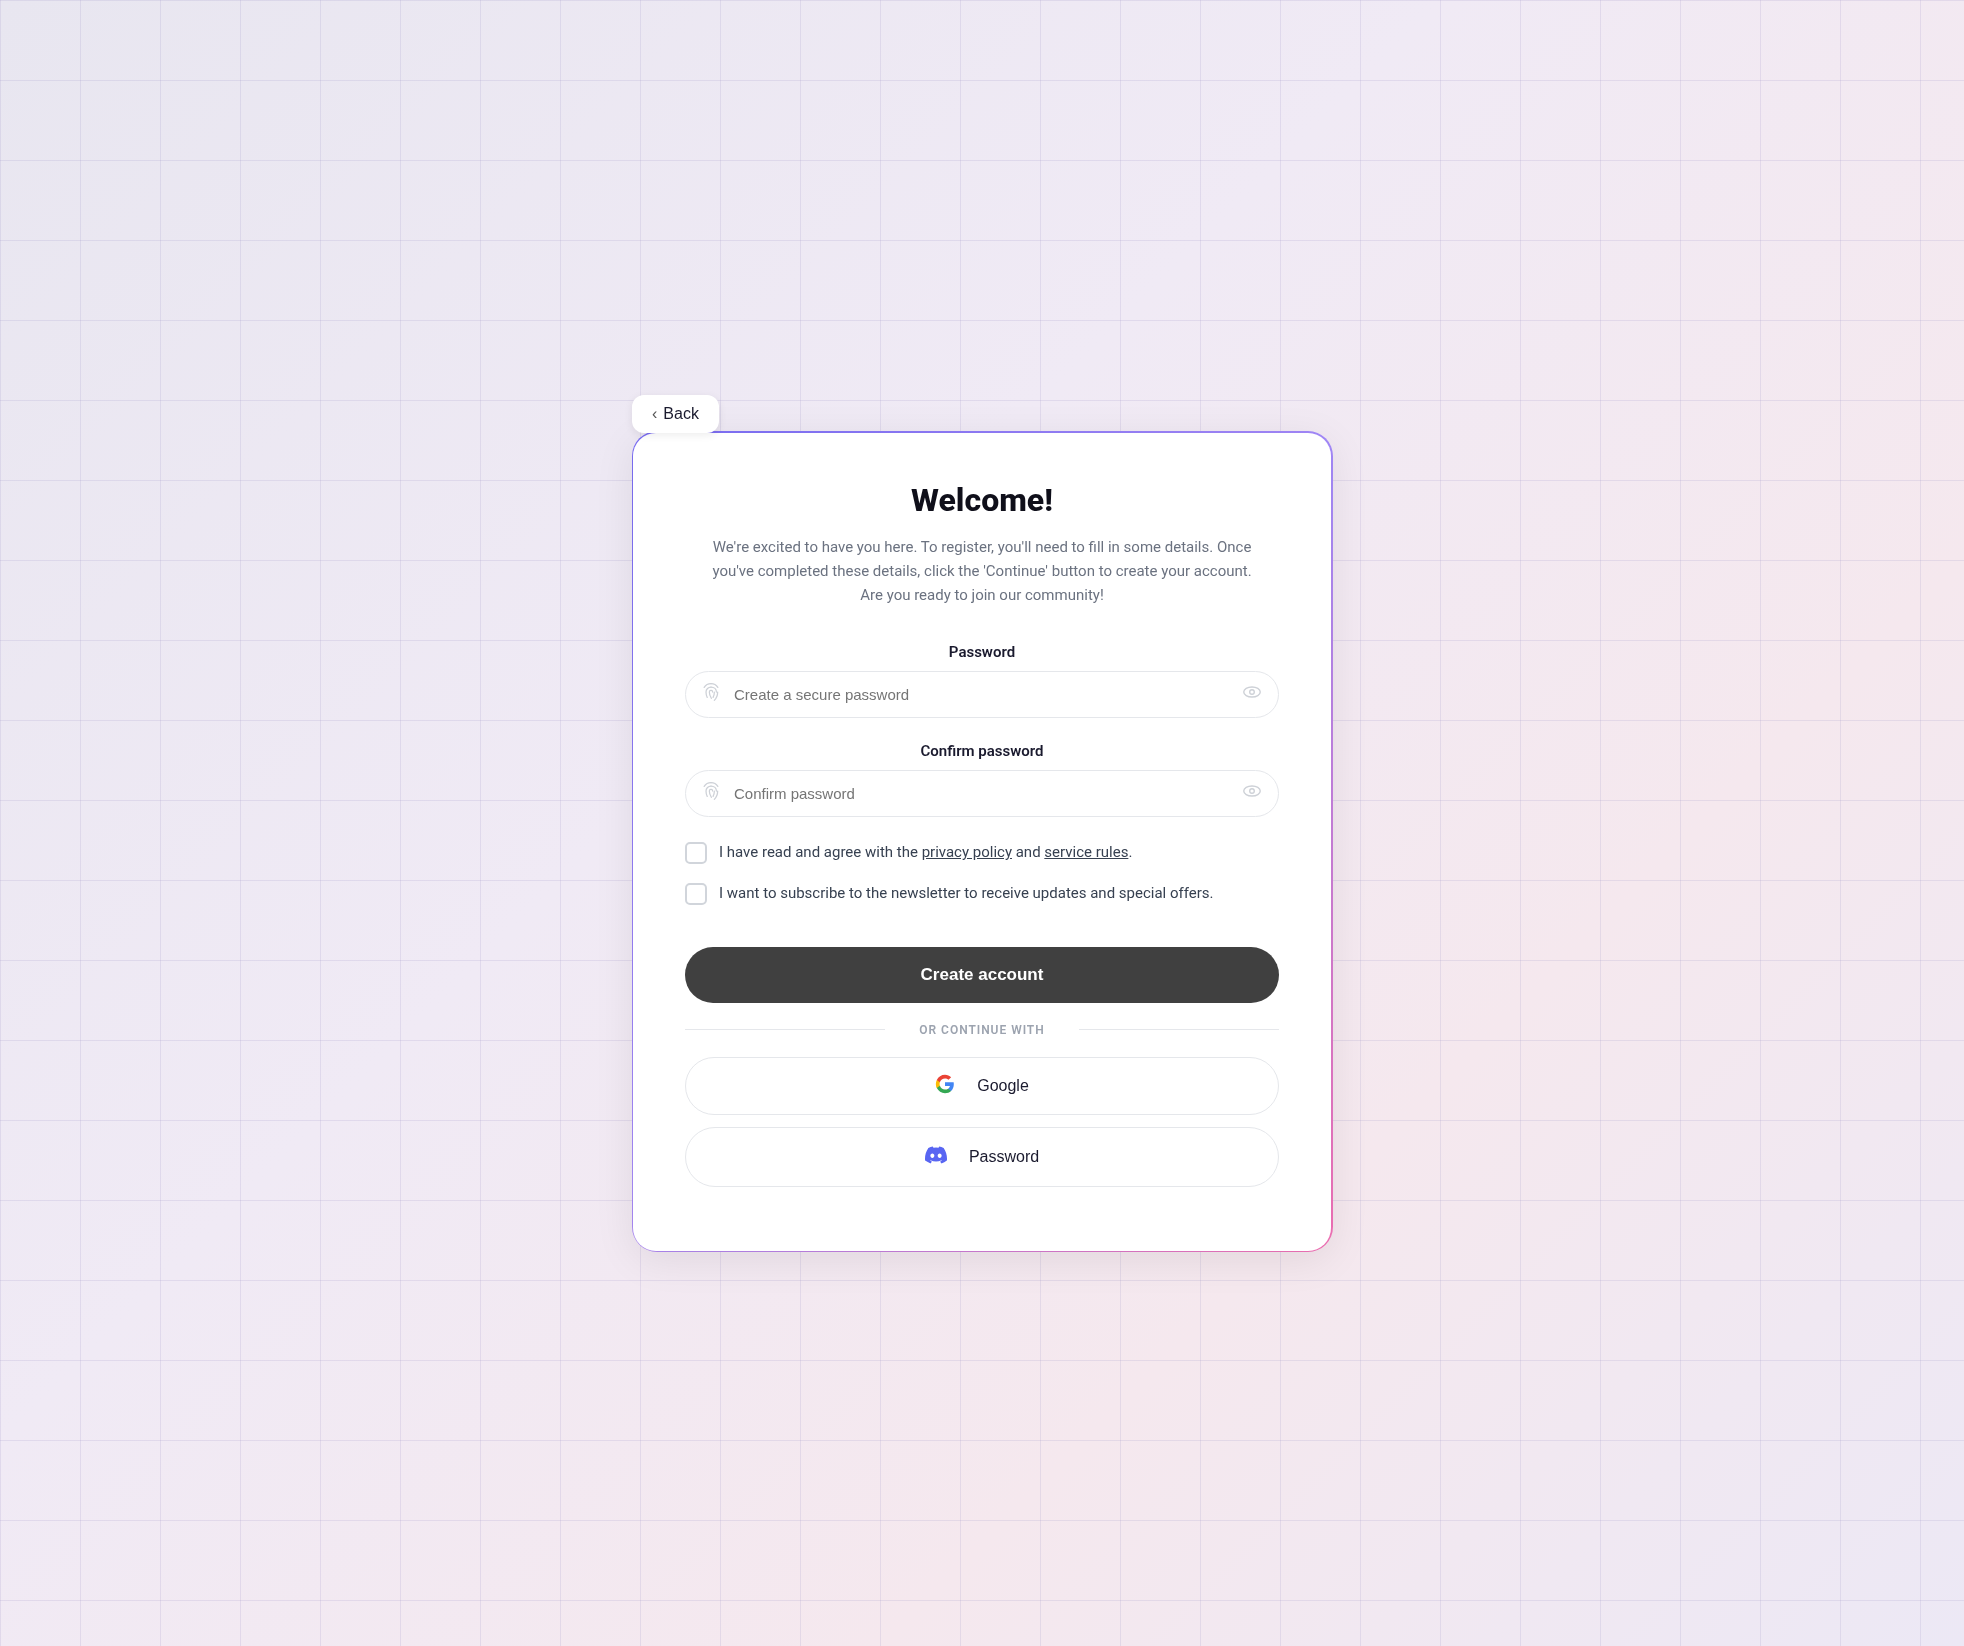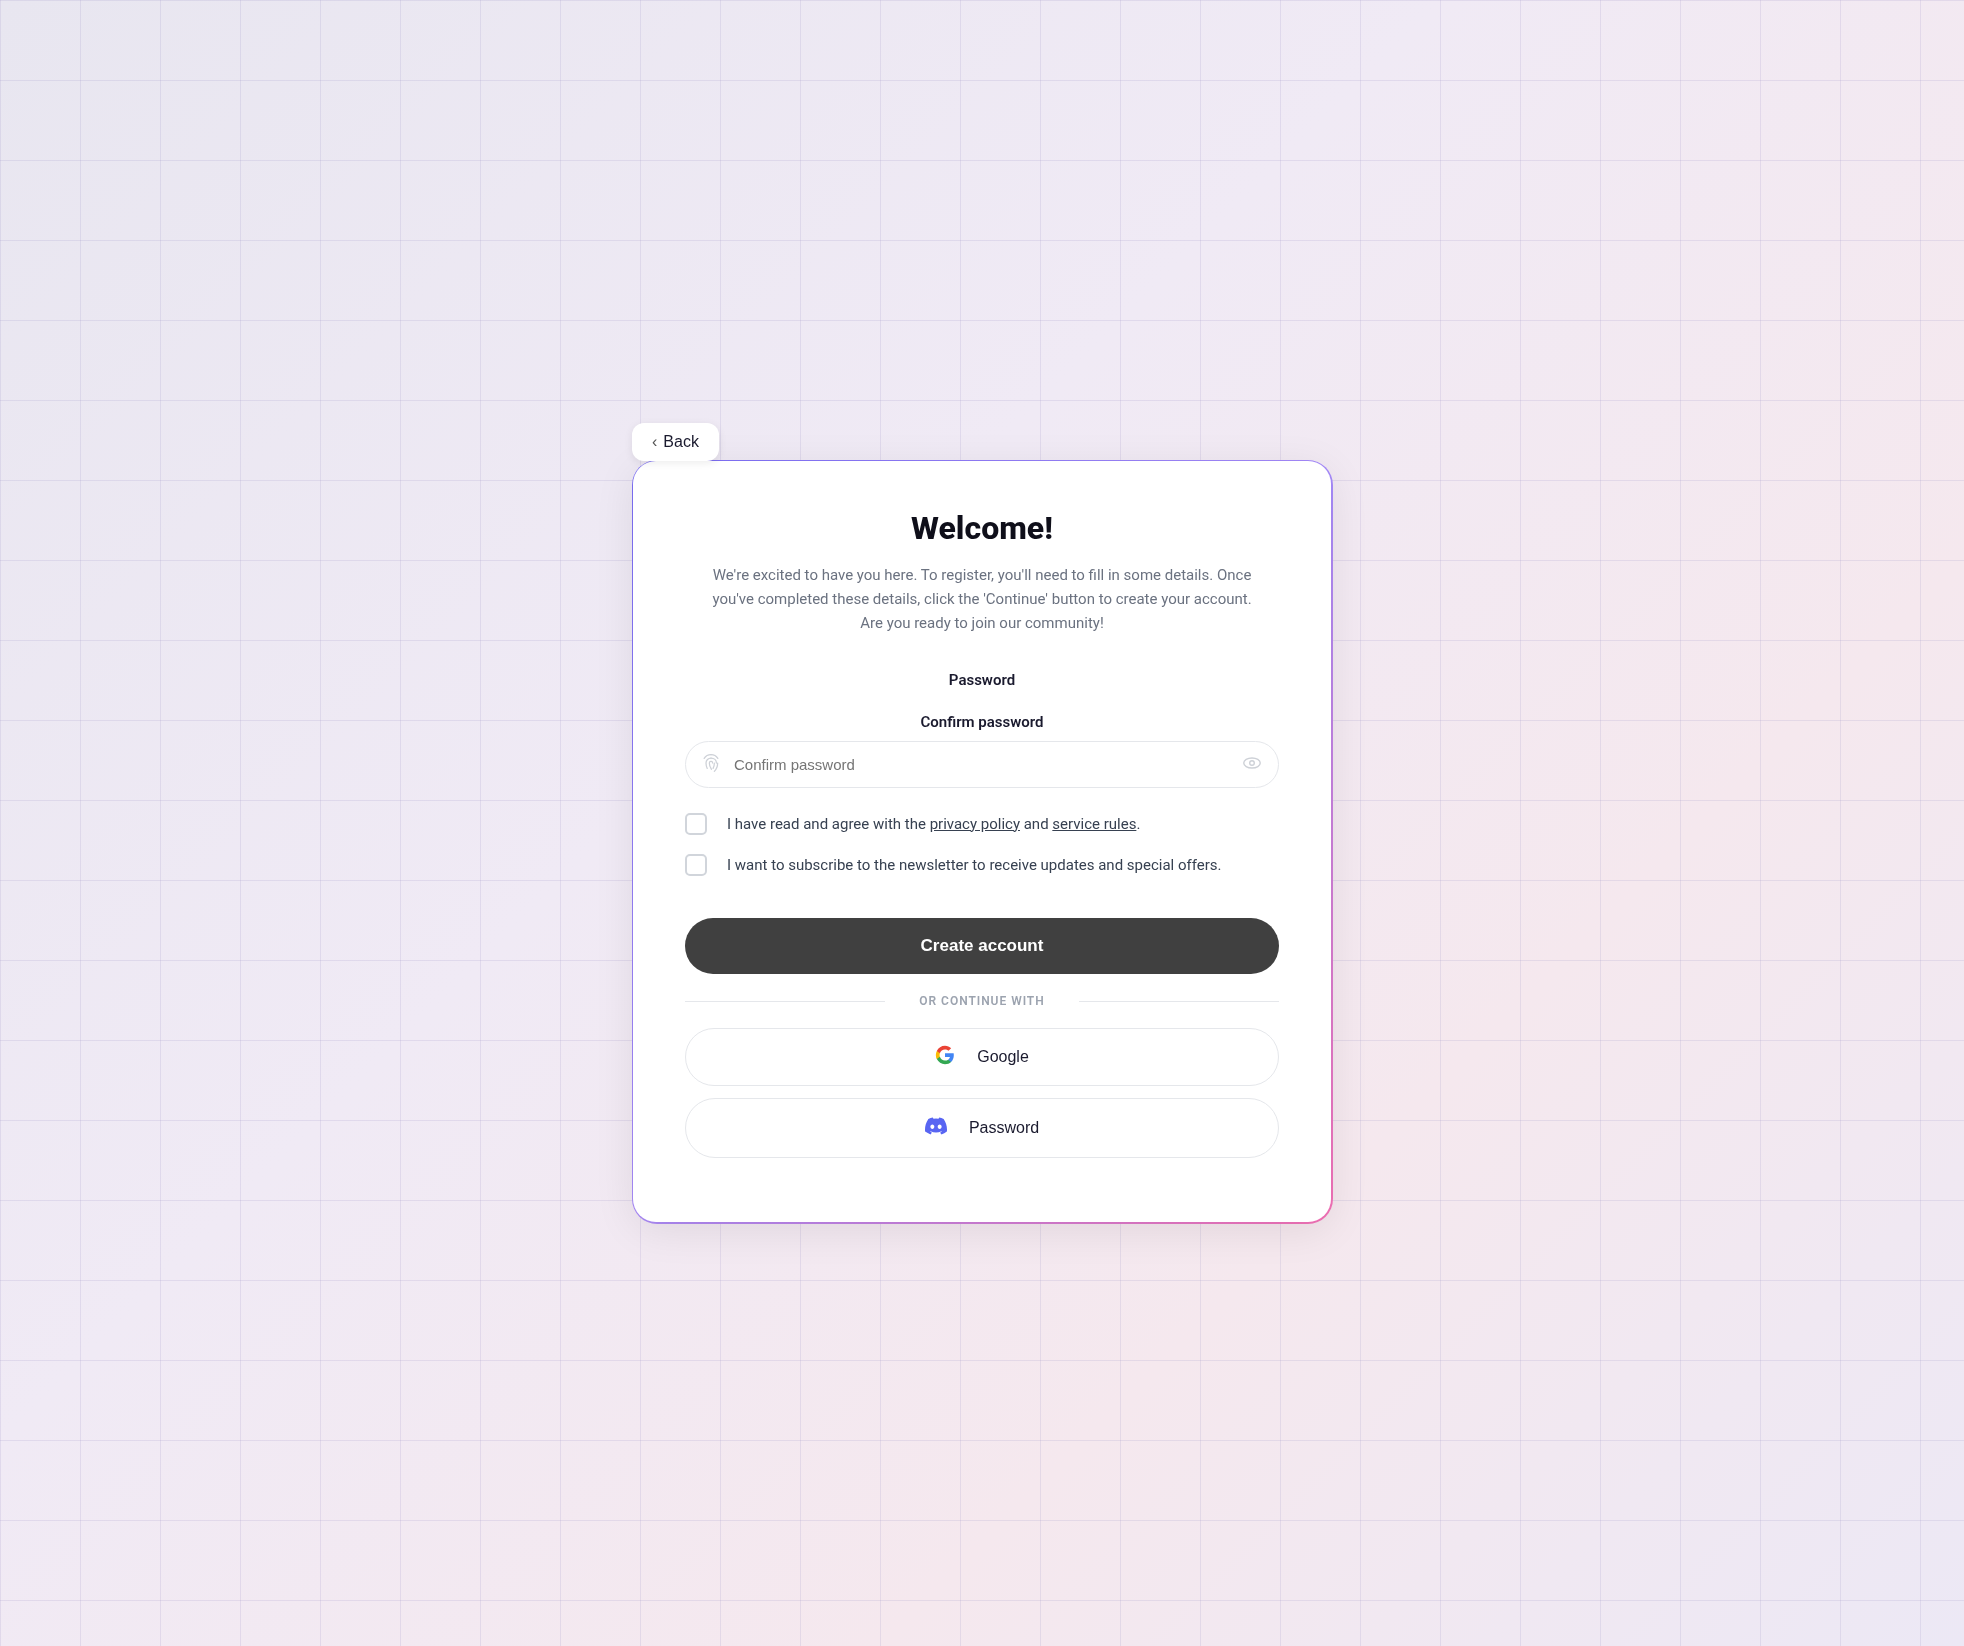--- a/index.html
+++ b/index.html
@@ -138,21 +138,21 @@
       border-radius: 50px;
       font-size: 15px;
       color: #9ca3af;
       outline: none;
       background: white;
     }
 
     .checkbox-group {
       display: flex;
       align-items: flex-end;
-      gap: 20px;
+      gap: 12px;
       margin-bottom: 18px;
     }
 
     .checkbox {
       width: 22px;
       height: 22px;
       border: 2px solid #d1d5db;
       border-radius: 5px;
       flex-shrink: 0;
       margin-top: 1px;
@@ -251,20 +251,41 @@
   </button>
 
   <div class="card">
 
     <h1>Welcome!</h1>
     <p class="subtitle">We're excited to have you here. To register, you'll need to fill in some details. Once you've completed these details, click the 'Continue' button to create your account. Are you ready to join our community!</p>
 
     
     <div class="field-group">
       <label class="field-label">Password</label>
+      <div class="input-wrapper">
+        <span class="input-icon-left">
+          <svg class="fingerprint-svg" viewBox="0 0 24 24" fill="none" stroke="currentColor" stroke-width="1.5">
+            <path d="M12 2C8.5 2 5.5 3.8 3.8 6.5" stroke-linecap="round"></path>
+            <path d="M20.2 6.5C18.5 3.8 15.5 2 12 2" stroke-linecap="round"></path>
+            <path d="M12 6c-3.3 0-6 2.7-6 6 0 2 .5 4.5 1.5 6.5" stroke-linecap="round"></path>
+            <path d="M18.5 12c0-3.3-2.7-6-6.5-6" stroke-linecap="round"></path>
+            <path d="M12 10c-1.1 0-2 .9-2 2 0 3 1 5.5 2.5 7.5" stroke-linecap="round"></path>
+            <path d="M14 12c0-1.1-.9-2-2-2" stroke-linecap="round"></path>
+            <path d="M16 12c0 2-.4 4.5-1.5 6.5" stroke-linecap="round"></path>
+            <path d="M20 12c0 4-1.5 7.5-4 10" stroke-linecap="round"></path>
+          </svg>
+        </span>
+        <input type="password" class="field-input" placeholder="Create a secure password" style="">
+        <span class="input-icon-right">
+          <svg class="eye-svg" viewBox="0 0 24 24" fill="none" stroke="currentColor" stroke-width="1.5">
+            <ellipse cx="12" cy="12" rx="9" ry="5.5" stroke-linecap="round" stroke-linejoin="round"></ellipse>
+            <circle cx="12" cy="12" r="2.5" stroke-linecap="round"></circle>
+          </svg>
+        </span>
+      </div>
     </div>
 
     
     <div class="field-group">
       <label class="field-label">Confirm password</label>
       <div class="input-wrapper">
         <span class="input-icon-left">
           <svg class="fingerprint-svg" viewBox="0 0 24 24" fill="none" stroke="currentColor" stroke-width="1.5">
             <path d="M12 2C8.5 2 5.5 3.8 3.8 6.5" stroke-linecap="round"></path>
             <path d="M20.2 6.5C18.5 3.8 15.5 2 12 2" stroke-linecap="round"></path>

